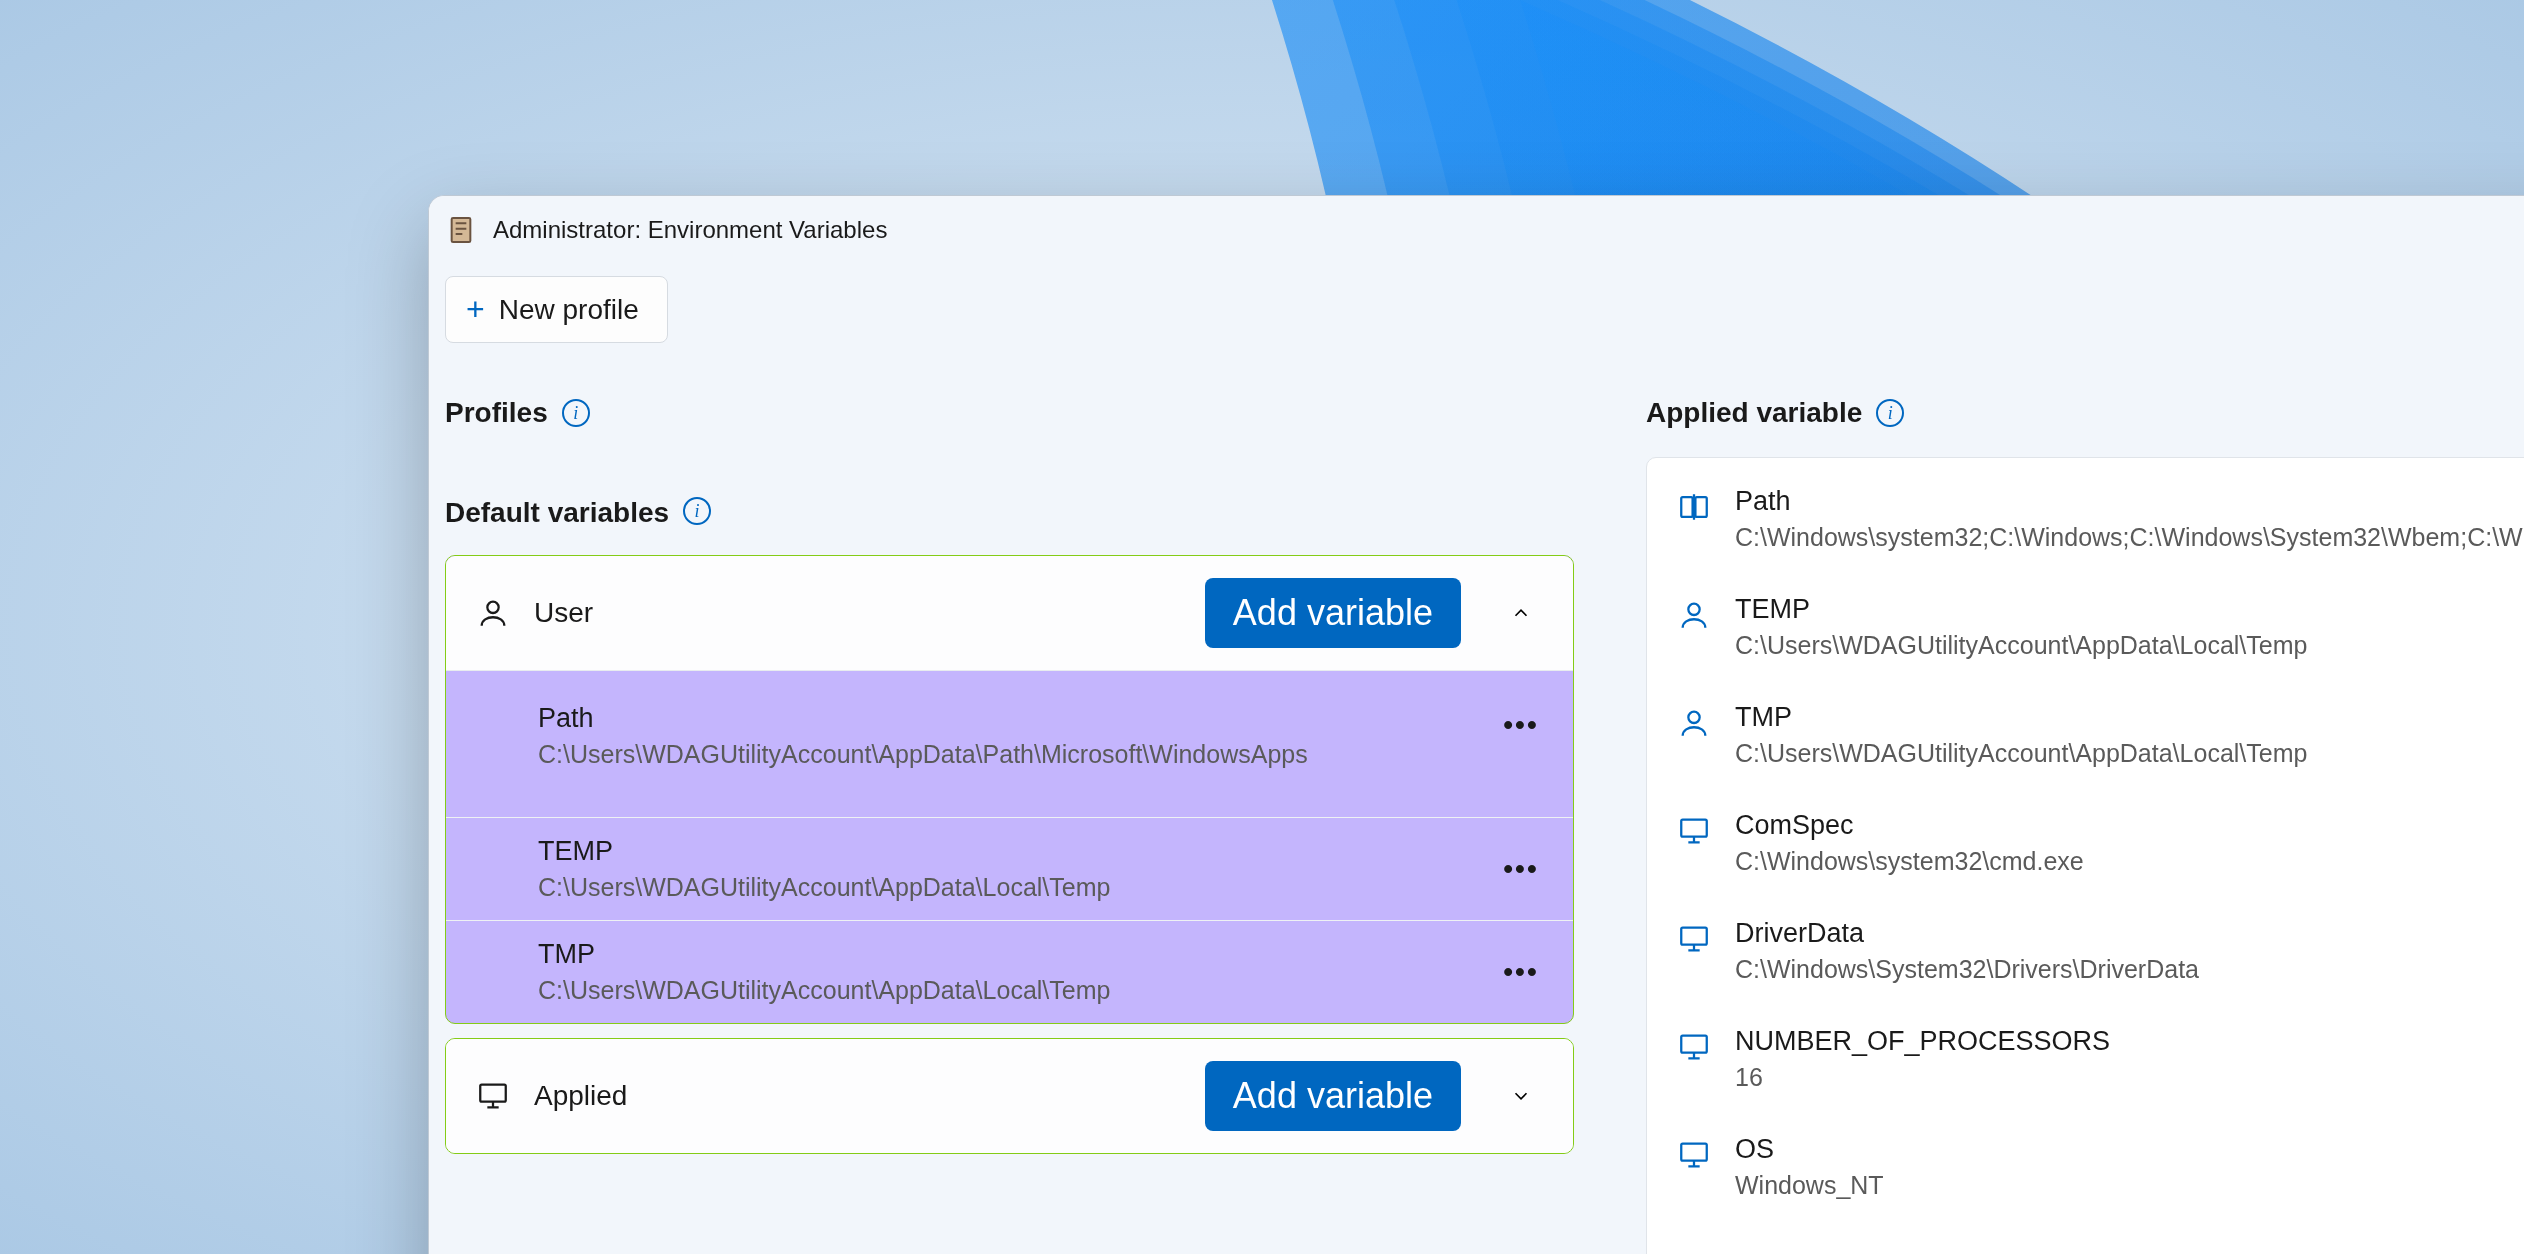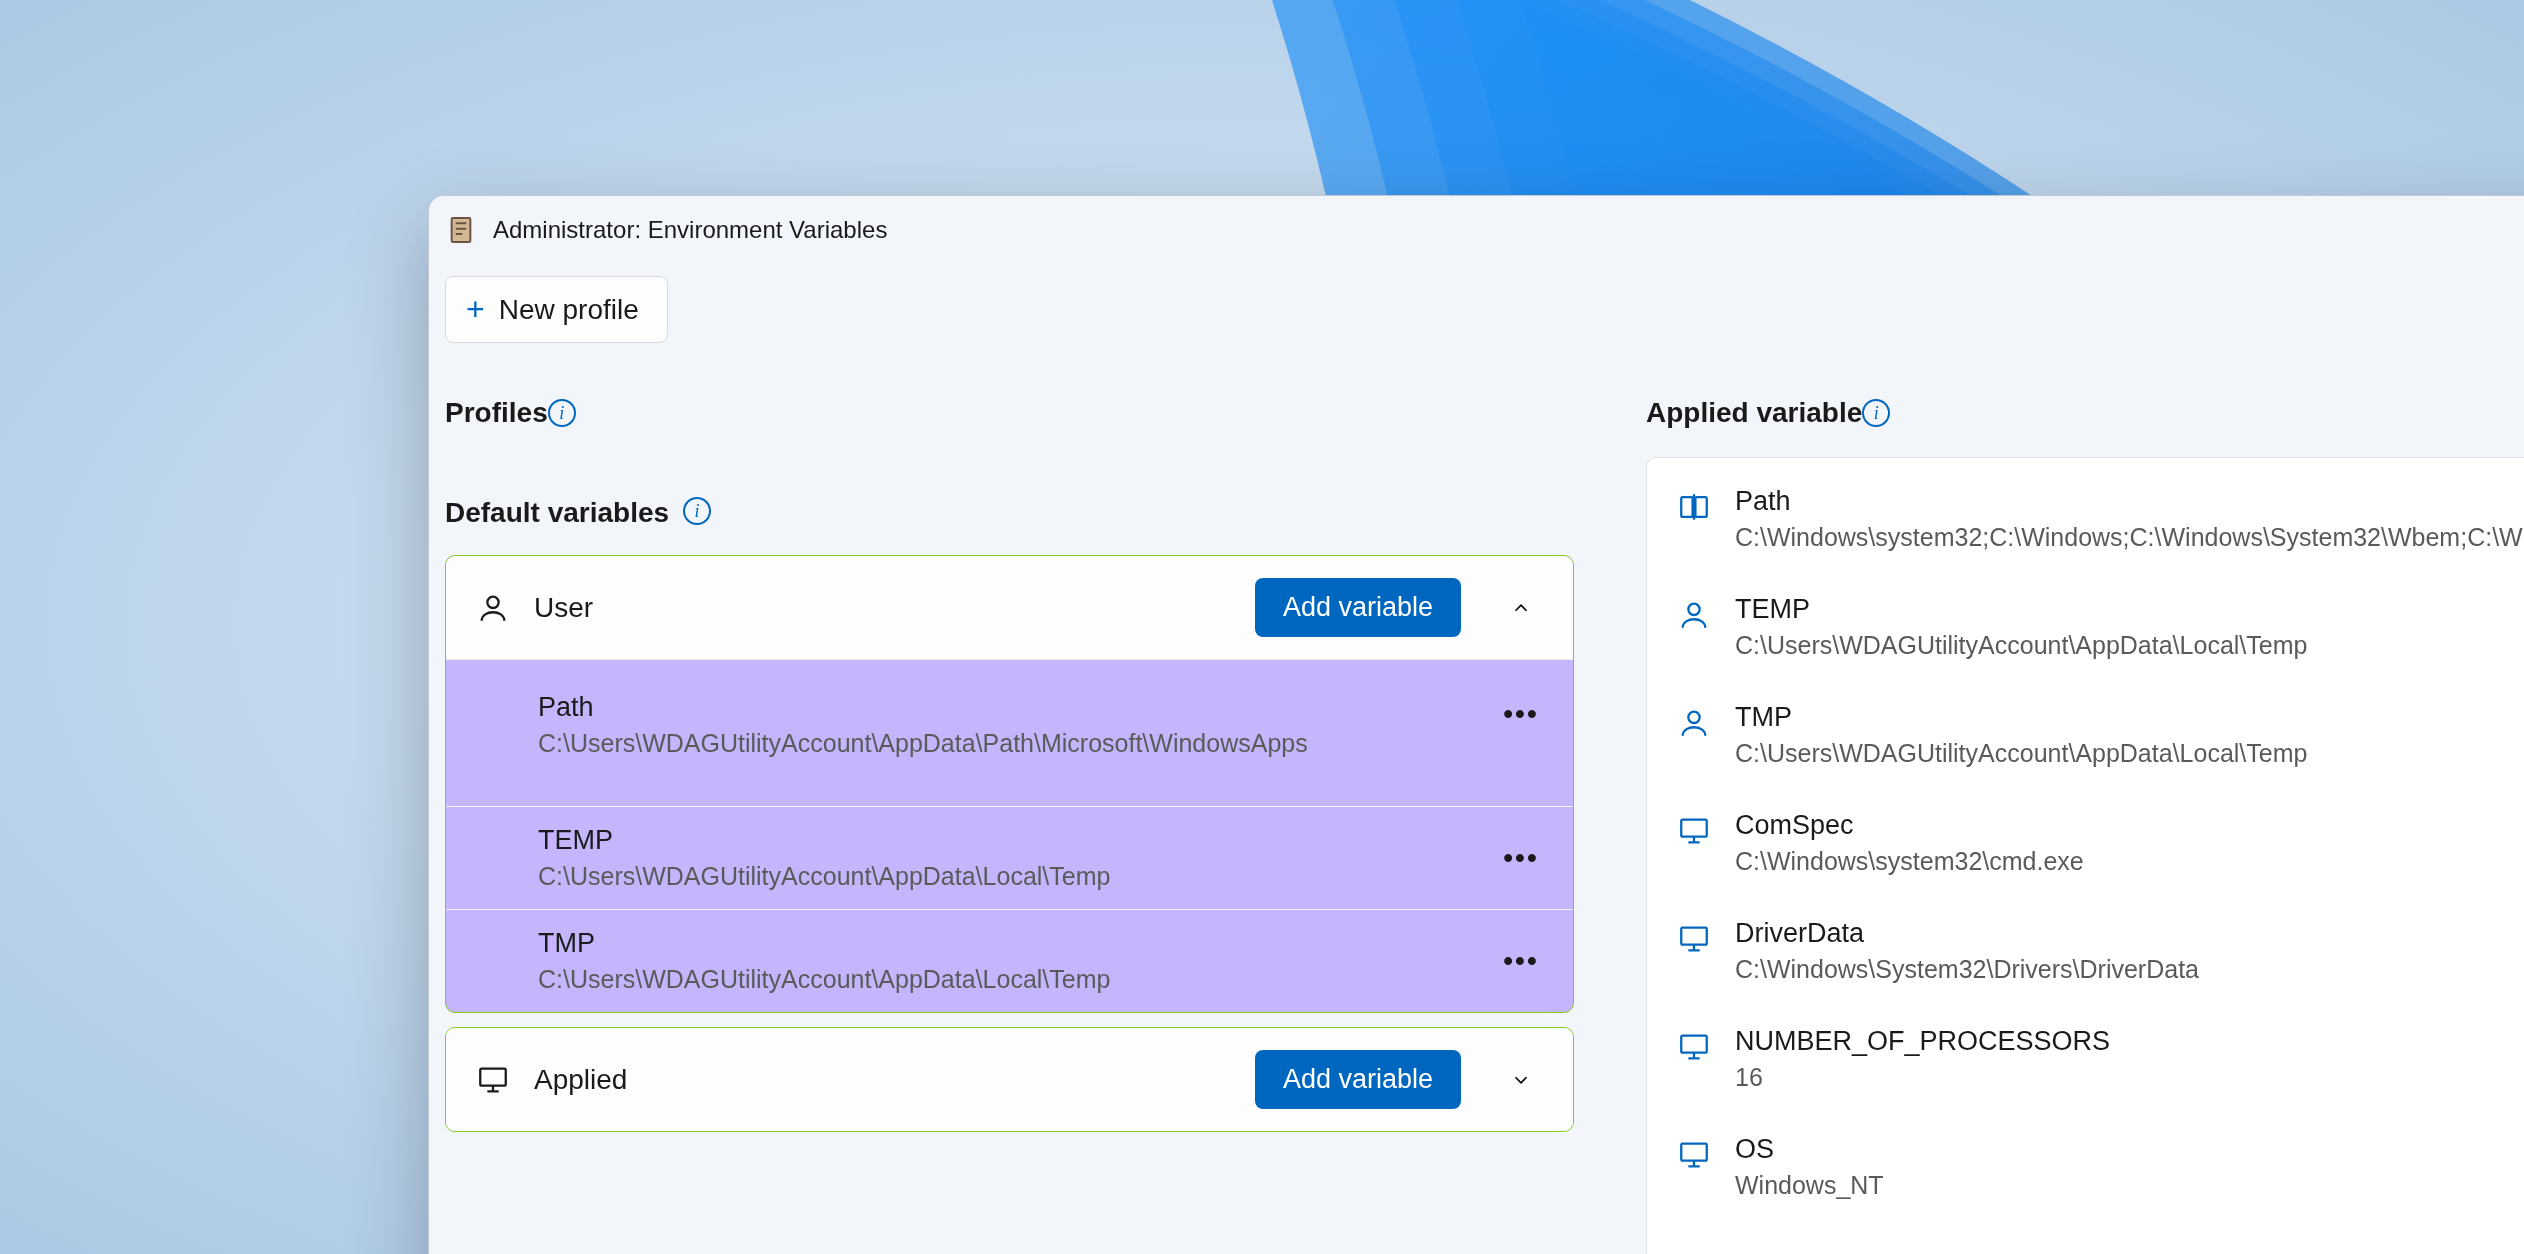--- a/index.html
+++ b/index.html
@@ -78,20 +78,21 @@
 }
 .left-panel, .right-panel {
   flex: 1;
   display: flex;
   flex-direction: column;
 }
 
 .section-header {
   display: flex;
   align-items: center;
+  gap: 14px;
   padding: 30px 0 28px 0;
   font-size: 28px;
   font-weight: 600;
   color: #1a1a1a;
 }
 .info-icon {
   width: 28px; height: 28px;
   border: 2px solid #0067c0;
   border-radius: 50%;
   display: inline-flex;
@@ -136,21 +137,21 @@
   display: flex; align-items: center; justify-content: center;
   color: #1a1a1a;
 }
 .group-title { font-size: 28px; color: #1a1a1a; flex: 1; }
 .add-variable-btn {
   background: #0067c0;
   color: #fff;
   border: none;
   border-radius: 8px;
   padding: 14px 28px;
-  font-size: 27px;
+  font-size: 36px;
   cursor: pointer;
 }
 .expand-btn {
   width: 44px; height: 44px;
   display: flex; align-items: center; justify-content: center;
   cursor: pointer;
   margin-left: 14px;
 }
 
 .var-row {

